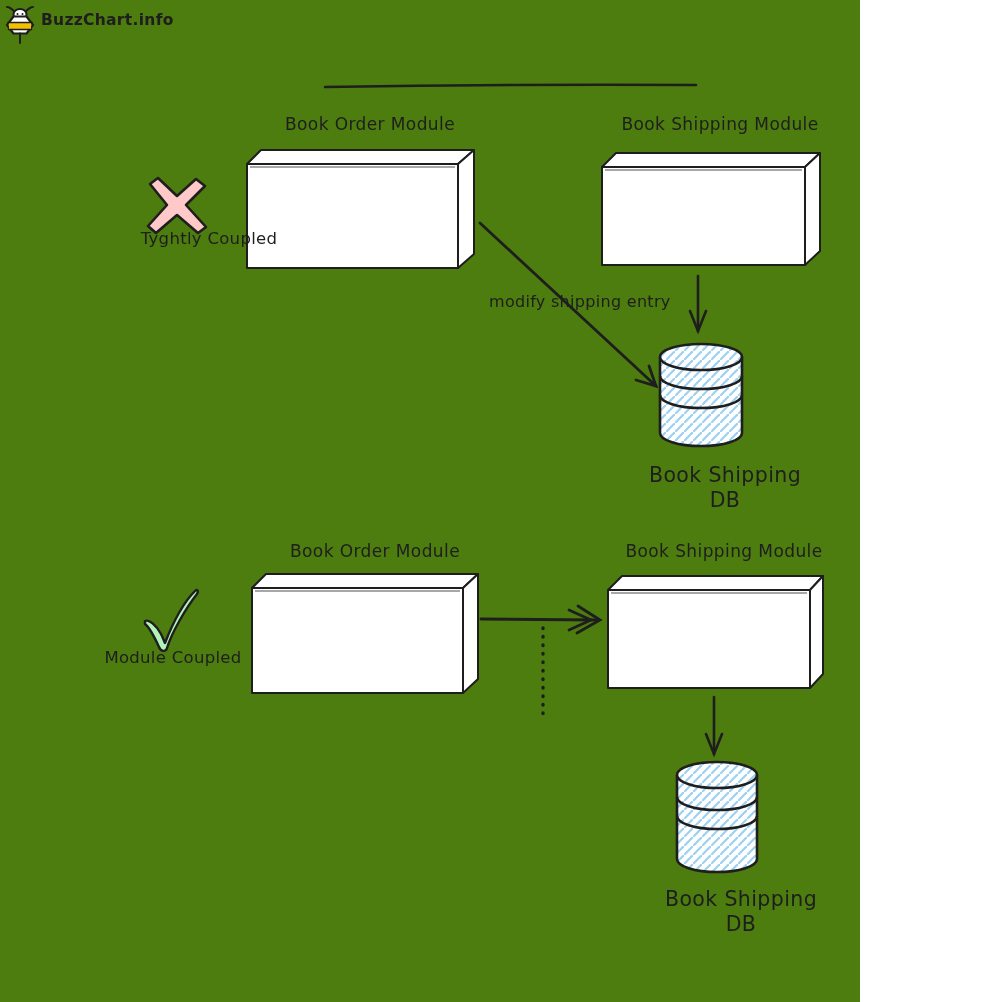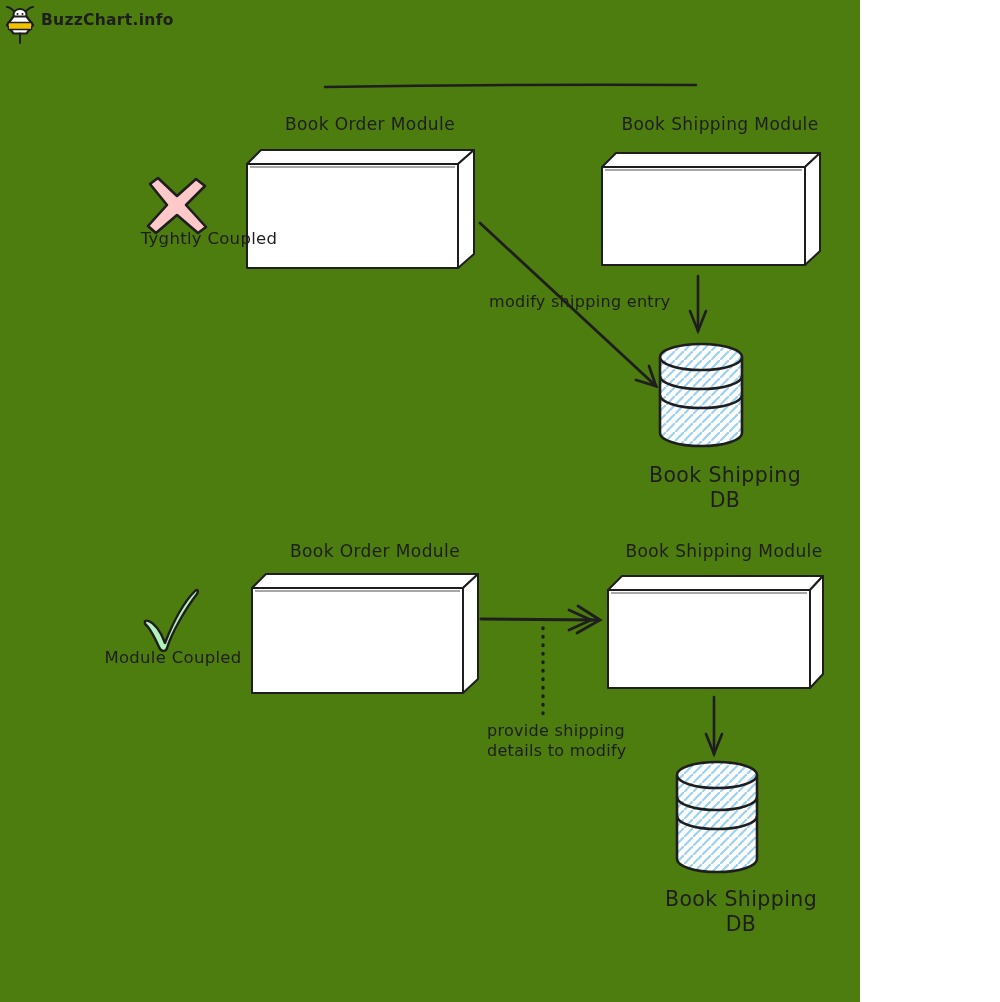--- a/index.html
+++ b/index.html
@@ -155,23 +155,19 @@
   <div class="txt db-label centered db-label-1">
     <div>Book Shipping</div>
     <div>DB</div>
   </div>
 
   <div class="txt module-label centered order-label-2">Book Order Module</div>
   <div class="txt module-label centered shipping-label-2">Book Shipping Module</div>
 
   <div class="txt status-label centered loose-status">Module Coupled</div>
 
-  <div class="txt small-label provide-label">
-    <div>provide shipping</div>
-    <div>details to modify</div>
-  </div>
 
   <div class="txt db-label centered db-label-2">
     <div>Book Shipping</div>
     <div>DB</div>
   </div>
 
 </div>
 
 </body></html>

